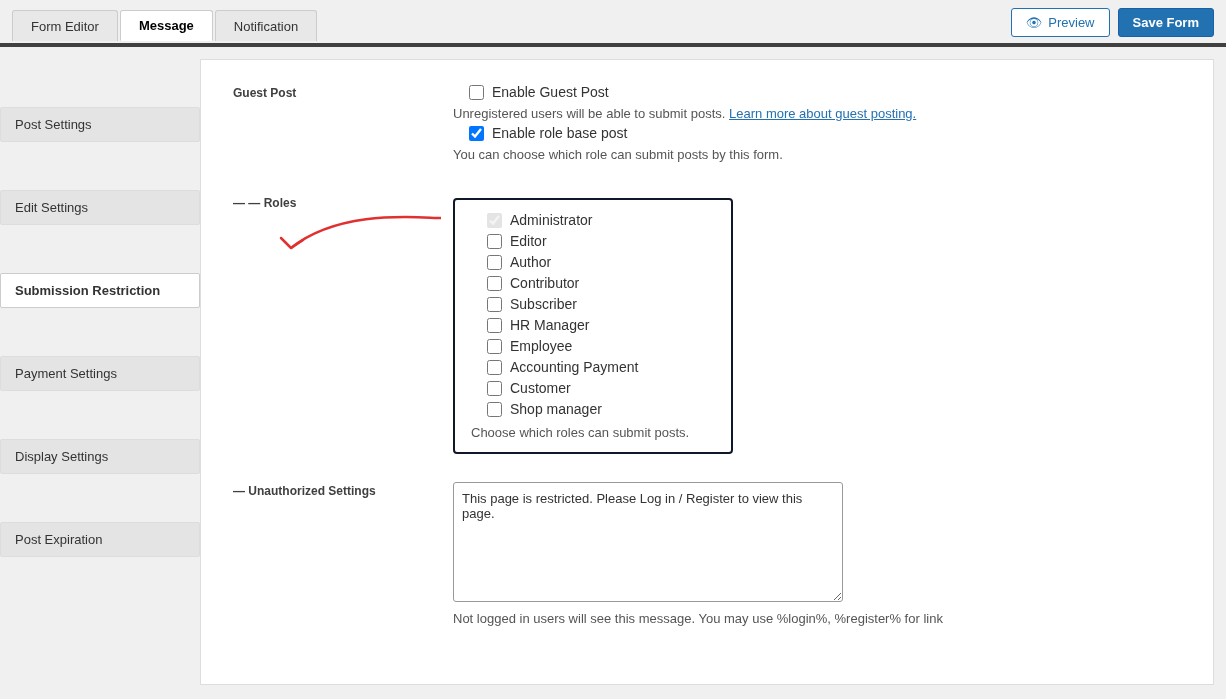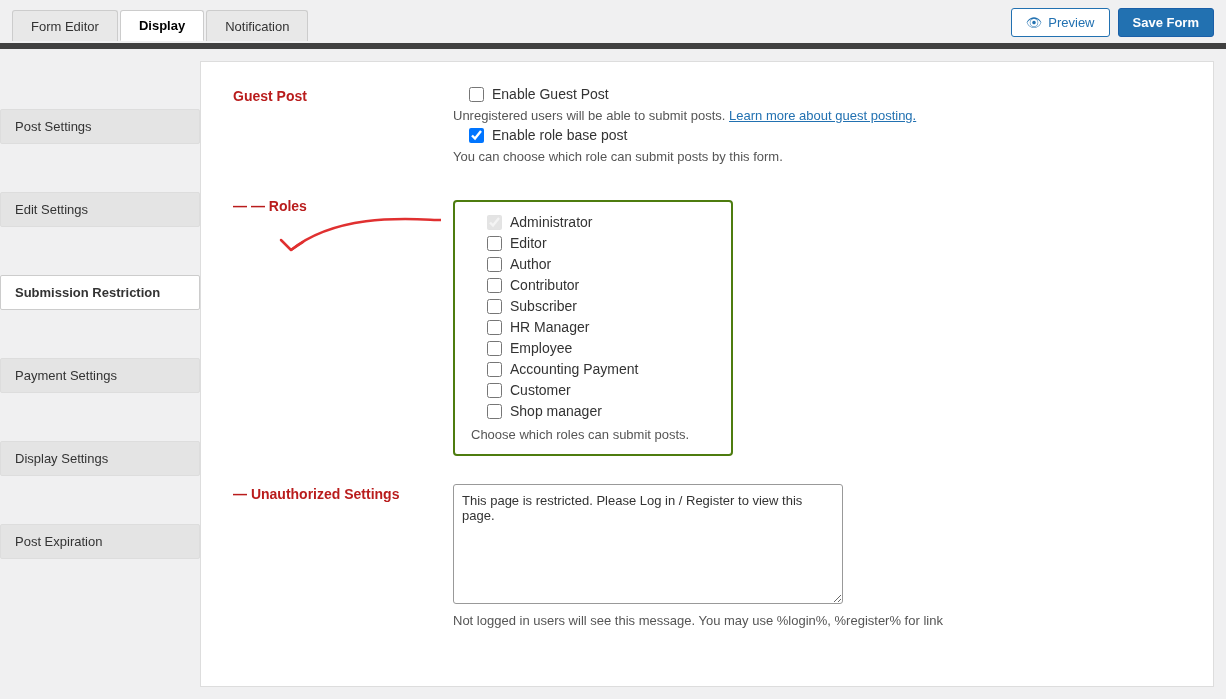--- a/index.html
+++ b/index.html
@@ -8,21 +8,21 @@
       font-size: 14px;
       background: #f0f0f1;
       color: #333;
     }
 
     
     .top-bar {
       display: flex;
       align-items: center;
       background: #f0f0f1;
-      border-bottom: 6px solid #404040;
+      border-bottom: 4px solid #404040;
       padding: 8px 12px 0 12px;
       justify-content: space-between;
     }
     .tabs-left {
       display: flex;
       gap: 2px;
     }
     .tab-btn {
       padding: 7px 18px;
       border: 1px solid #ccc;
@@ -116,23 +116,23 @@
     
     .section-row {
       display: flex;
       margin-bottom: 28px;
       align-items: flex-start;
     }
     .section-label {
       width: 220px;
       flex-shrink: 0;
       font-weight: 600;
-      font-size: 14px;
+      font-size: 12px;
       padding-top: 2px;
-      color: #b91c1c;
+      color: #404040;
     }
     .section-content {
       flex: 1;
     }
 
     
     .checkbox-row {
       display: flex;
       align-items: center;
       gap: 8px;
@@ -154,21 +154,21 @@
       margin-top: 4px;
       margin-bottom: 4px;
     }
     .help-link {
       color: #2271b1;
       text-decoration: underline;
     }
 
     
     .roles-box {
-      border: 2px solid #4d7c0f;
+      border: 2px solid #0f172a;
       border-radius: 4px;
       padding: 12px 16px;
       margin-top: 4px;
       display: inline-block;
       min-width: 280px;
     }
     .roles-box .checkbox-row {
       margin-bottom: 5px;
     }
     .roles-box .checkbox-row input[type="checkbox"]:disabled {
@@ -209,21 +209,21 @@
       pointer-events: none;
       z-index: 10;
     }
   </style>
 </head>
 <body>
 
 <div class="top-bar">
   <div class="tabs-left">
     <button class="tab-btn">Form Editor</button>
-    <button class="tab-btn active">Display</button>
+    <button class="tab-btn active">Message</button>
     <button class="tab-btn">Notification</button>
   </div>
   <div class="top-actions">
     <button class="btn-preview">
       <span>👁</span>
       <span>Preview</span>
     </button>
     <button class="btn-save">Save Form</button>
   </div>
 </div>

